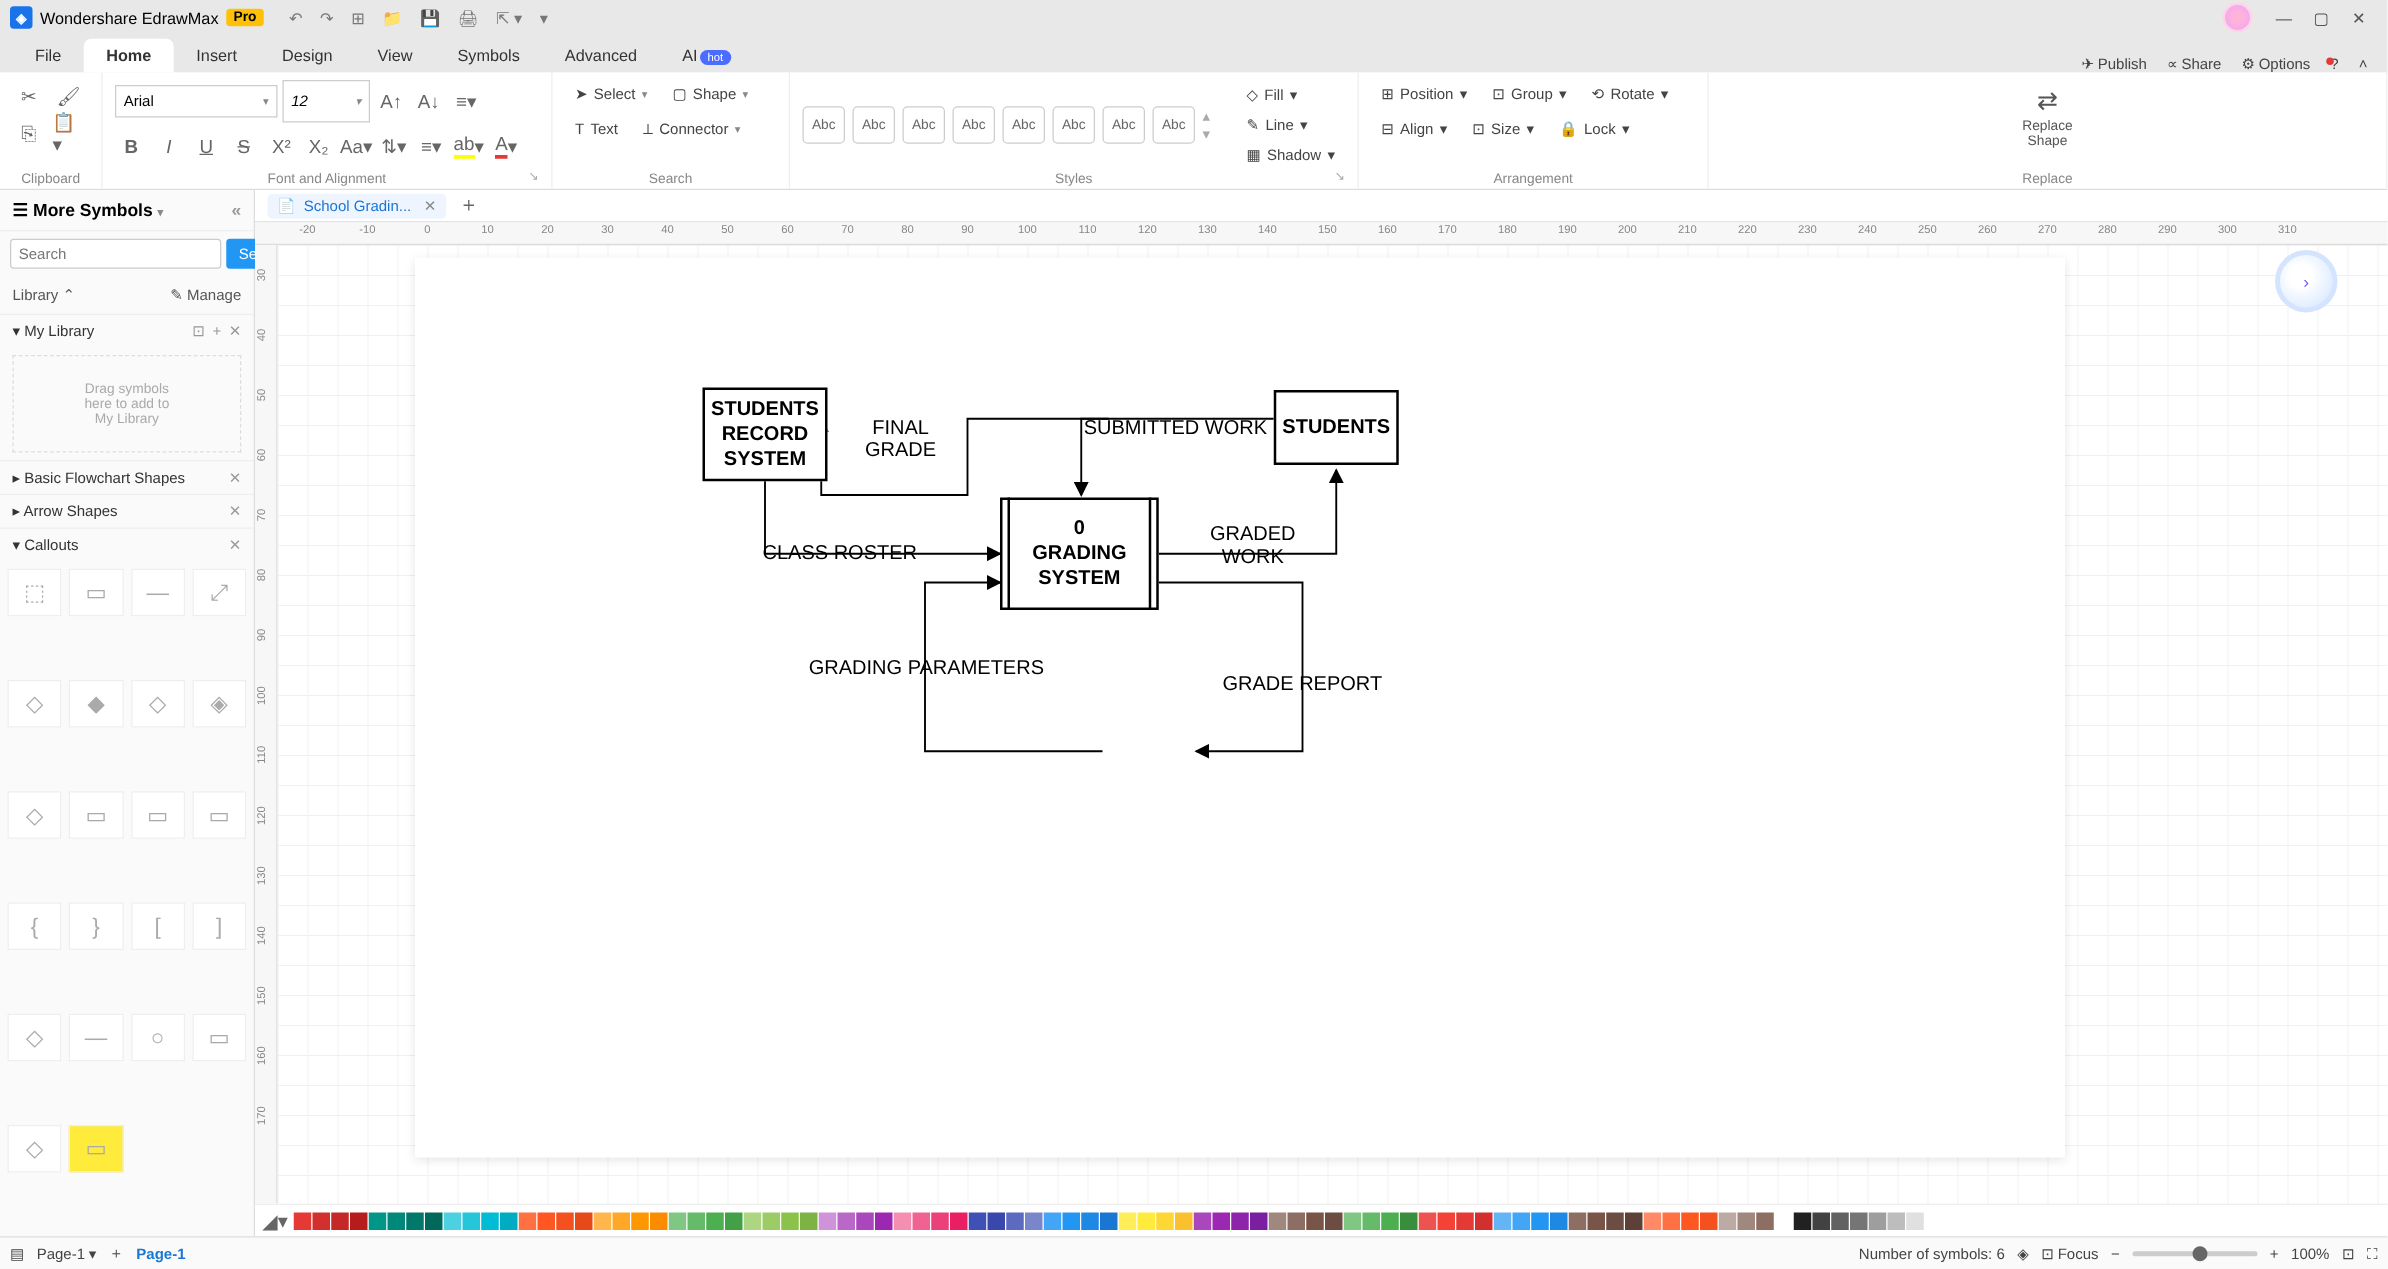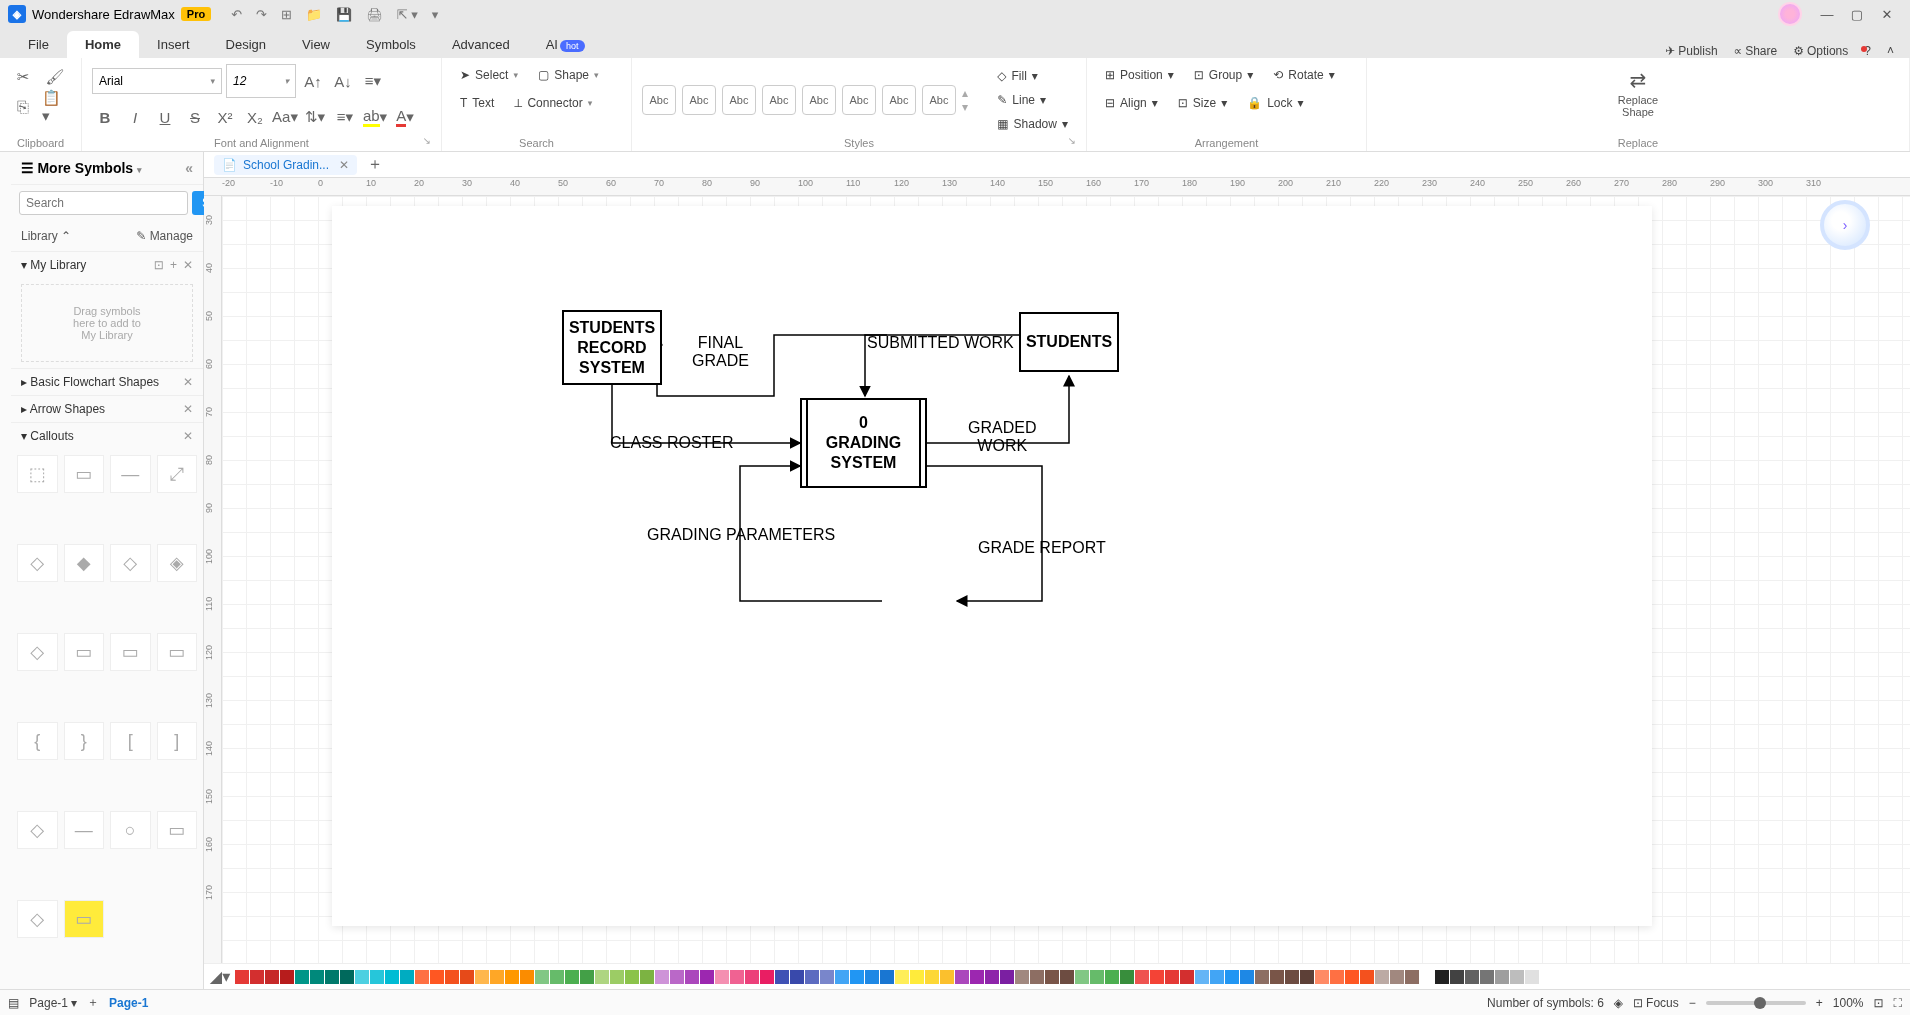--- a/index.html
+++ b/index.html
@@ -33,41 +33,41 @@
 .ricon { width: 26px; height: 26px; display: flex; align-items: center; justify-content: center; color: #666; cursor: pointer; border-radius: 3px; font-size: 15px; }
 .rcol { display: flex; flex-direction: column; gap: 4px; }
 .rrow { display: flex; gap: 4px; align-items: center; }
 .fontselect { width: 130px; height: 26px; border: 1px solid #ccc; background: #fff; padding: 0 6px; font-size: 12px; display: flex; align-items: center; justify-content: space-between; cursor: pointer; }
 .sizeselect { width: 70px; height: 26px; border: 1px solid #ccc; background: #fff; padding: 16px 6px; font-size: 12px; display: flex; align-items: center; justify-content: space-between; cursor: pointer; font-style: italic; }
 .toolbtn { display: flex; align-items: center; gap: 5px; padding: 4px 8px; cursor: pointer; border-radius: 3px; color: #444; }
 .styleswatch { width: 34px; height: 30px; border: 1px solid #ccc; border-radius: 4px; display: flex; align-items: center; justify-content: center; font-size: 11px; color: #666; cursor: pointer; }
 .bigbtn { display: flex; flex-direction: column; align-items: center; gap: 2px; padding: 4px 8px; cursor: pointer; color: #555; font-size: 11px; }
 
 
-.leftpanel { position: absolute; left: 0; top: 152px; width: 204px; bottom: 26px; background: #fafafa; border-right: 1px solid #ddd; display: flex; flex-direction: column; font-size: 12px; padding-left: 11px; }
+.leftpanel { position: absolute; left: 0; top: 152px; width: 204px; bottom: 26px; background: #fafafa; border-right: 1px solid #ddd; display: flex; flex-direction: column; font-size: 12px; }
 .lp-header { display: flex; align-items: center; padding: 8px 10px; font-weight: bold; font-size: 14px; justify-content: space-between; border-bottom: 1px solid #eee; }
 .lp-search { display: flex; padding: 6px 8px; gap: 4px; }
 .lp-search input { flex: 1; border: 1px solid #ccc; padding: 4px 6px; font-size: 12px; border-radius: 3px; }
 .lp-search button { background: #2196f3; color: #fff; border: none; padding: 4px 10px; border-radius: 3px; font-size: 12px; cursor: pointer; }
 .lp-libhdr { display: flex; justify-content: space-between; padding: 8px 10px; color: #555; }
 .lp-libhdr span { cursor: pointer; }
 .lp-section { padding: 6px 10px; border-top: 1px solid #eee; display: flex; justify-content: space-between; align-items: center; cursor: pointer; color: #333; }
 .lp-section .sx { display: flex; gap: 6px; color: #999; }
 .lp-drop { padding: 20px 10px; text-align: center; color: #aaa; border: 1px dashed #ddd; margin: 6px 10px; font-size: 11px; }
 .lp-shapes { flex: 1; overflow: auto; padding: 6px; display: grid; grid-template-columns: repeat(4, 1fr); gap: 6px; }
 .lp-shape { height: 38px; border: 1px solid #eee; background: #fff; display: flex; align-items: center; justify-content: center; font-size: 18px; color: #aaa; cursor: pointer; }
 
 
 .canvaswrap { position: absolute; left: 204px; right: 0; top: 152px; bottom: 52px; background: #fff; }
 .tabbar { height: 26px; display: flex; align-items: center; border-bottom: 1px solid #ddd; padding-left: 10px; font-size: 12px; }
 .doctab { display: flex; align-items: center; gap: 6px; padding: 3px 8px; background: #eef5ff; border-radius: 4px; color: #1976d2; cursor: pointer; }
 .doctab .close { color: #888; cursor: pointer; margin-left: 4px; }
 .addtab { margin-left: 10px; color: #666; cursor: pointer; font-size: 16px; }
 .ruler-h { height: 18px; background: #f7f7f7; border-bottom: 1px solid #ddd; display: flex; font-size: 9px; color: #888; padding-left: 18px; overflow: hidden; }
-.ruler-h span { width: 48px; flex: none; text-align: left; }
+.ruler-h span { width: 48px; flex: none; text-align: center; }
 .ruler-v { position: absolute; left: 0; top: 44px; bottom: 0; width: 18px; background: #f7f7f7; border-right: 1px solid #ddd; display: flex; flex-direction: column; font-size: 9px; color: #888; overflow: hidden; }
 .ruler-v span { height: 48px; flex: none; writing-mode: vertical-rl; text-align: center; transform: rotate(180deg); }
 .canvas { position: absolute; left: 18px; top: 44px; right: 0; bottom: 0; overflow: auto;
   background-image: linear-gradient(#f0f0f0 1px, transparent 1px), linear-gradient(90deg, #f0f0f0 1px, transparent 1px);
   background-size: 24px 24px; }
 .page { position: absolute; left: 110px; top: 10px; width: 1320px; height: 720px; background: #fff; box-shadow: 0 2px 8px rgba(0,0,0,0.1); }
 
 
 .dbox { position: absolute; border: 2px solid #000; background: #fff; display: flex; align-items: center; justify-content: center; text-align: center; font-weight: bold; font-size: 16px; font-family: Arial; line-height: 1.25; padding: 4px; }
 .dbox.doubleborder::before { content: ''; position: absolute; left: 4px; right: 4px; top: -2px; bottom: -2px; border-left: 2px solid #000; border-right: 2px solid #000; pointer-events: none; }

